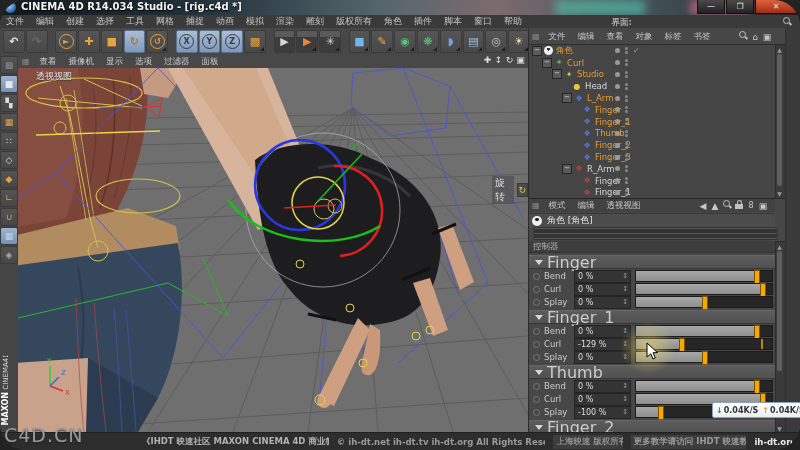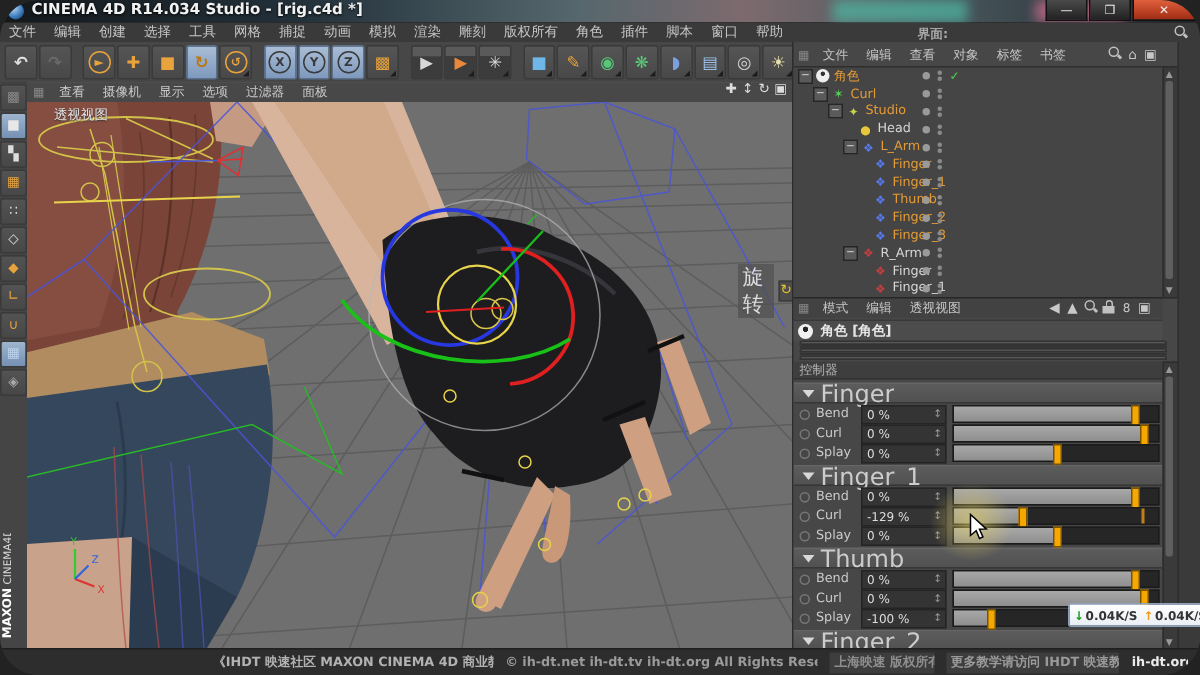--- a/index.html
+++ b/index.html
@@ -59,21 +59,21 @@
   .viewport{position:absolute;left:18px;top:55px;width:510px;height:377px;background:#6f6f6f;}
   .vp-menu{position:absolute;left:0;top:0;width:510px;height:13px;background:#484848;
     border-bottom:1px solid #3a3a3a;display:flex;align-items:center;}
   .vp-menu .mi{font-size:8.5px;color:#c9c9c9;padding:0 6px;}
   .vp-grip{font-size:8px;color:#8a8a8a;padding:0 4px;}
   .vp-corner{position:absolute;right:2px;top:0;display:flex;}
   .vp-corner span{font-size:9px;color:#ddd;width:11px;text-align:center;}
   .vp-label{position:absolute;left:4px;top:15px;font-size:9px;color:#e4e4e4;text-shadow:0 1px 1px #333;margin-left:14px;}
   .vp-scene{position:absolute;left:0;top:13px;width:510px;height:364px;}
   .hud{position:absolute;left:474px;top:121px;display:flex;align-items:center;}
-  .hud-label{font-size:14px;color:#ddd;background:rgba(80,80,80,.7);padding:0 3px;}
+  .hud-label{font-size:10px;color:#ddd;background:rgba(80,80,80,.7);padding:0 3px;}
   .hud-ico{width:12px;height:12px;margin-left:3px;background:#4c4c4c;border:1px solid #3a3a3a;
     color:#e8c32a;font-size:9px;display:flex;align-items:center;justify-content:center;}
   .wm-site{position:absolute;left:4px;top:424px;z-index:45;font-size:19px;letter-spacing:1px;
     color:#9a9a9a;text-shadow:0 1px 2px #222;}
   .wm-vert{position:absolute;left:-27px;top:383px;z-index:30;width:70px;height:15px;
     transform:rotate(-90deg);font-size:7px;color:#ddd;text-align:left;}
   .wm-vert b{font-size:8px;color:#fff;}
 
   
   .rightpanel{position:absolute;left:528px;top:28px;width:272px;height:404px;background:#474747;
@@ -99,21 +99,21 @@
   .dot1{width:5px;height:5px;border-radius:50%;background:#9a9a9a;margin-right:5px;}
   .dot2{display:flex;flex-direction:column;}
   .dot2 i{width:3px;height:3px;border-radius:50%;background:#8a8a8a;margin:0.5px 0;}
   .tcheck{position:absolute;left:104px;color:#4fd04f;font-size:8px;font-weight:bold;}
 
   .am-menu{top:171px;background:#424242;width:246px;}
   .am-title{position:absolute;left:0;top:185px;width:246px;height:13px;background:#4c4c4c;
     display:flex;align-items:center;border-top:1px solid #383838;}
   .am-oico{width:10px;height:10px;border-radius:50%;margin:0 5px 0 3px;
     background:radial-gradient(circle at 50% 35%,#222 20%,#f0f0f0 24%);}
-  .am-title span{font-size:9px;color:#e6e6e6;font-weight:bold;}
+  .am-title span{font-size:9px;color:#e6e6e6;}
   .am-tabs{position:absolute;left:0;top:199px;width:246px;height:13px;display:flex;padding-left:4px;flex-direction:column;}
   .atab{height:12px;padding:0 7px;margin-right:1px;font-size:8.5px;color:#ccc;line-height:12px;
     background:linear-gradient(#606060,#4b4b4b);border:1px solid #333;border-radius:2px 2px 0 0;}
   .atab.active{background:linear-gradient(#93aac7,#6f8cab);color:#fff;}
   .am-content{position:absolute;left:0;top:213px;width:246px;height:191px;background:#474747;overflow:hidden;}
   .sectionbar{height:11px;background:#3e3e3e;border-bottom:1px solid #333;display:flex;align-items:center;}
   .sectionbar span{font-size:8.5px;color:#b4b4b4;padding-left:4px;}
   .ghead{height:12px;background:linear-gradient(#5c5c5c,#515151);border-top:1px solid #666;
     border-bottom:1px solid #373737;display:flex;align-items:center;margin-top:2px;}
   .gtri{width:0;height:0;border-left:4px solid transparent;border-right:4px solid transparent;
@@ -470,20 +470,21 @@
     <span class="vp-label nw">透视视图</span>
     <div class="hud">
       <span class="hud-label">旋转</span>
       <span class="hud-ico">↻</span>
     </div>
   </div>
 
   <div class="wm-vert nw">
     <b>MAXON</b> <span>CINEMA4D</span>
   </div>
+  <div class="wm-site nw">C4D.CN</div>
 
   <div class="rightpanel">
     <div class="pm om-menu">
       <span class="grip">▦</span>
       <div id="om-menu-items" style="display:flex;">
           <div class="mi nw">文件</div>
           <div class="mi nw">编辑</div>
           <div class="mi nw">查看</div>
           <div class="mi nw">对象</div>
           <div class="mi nw">标签</div>

